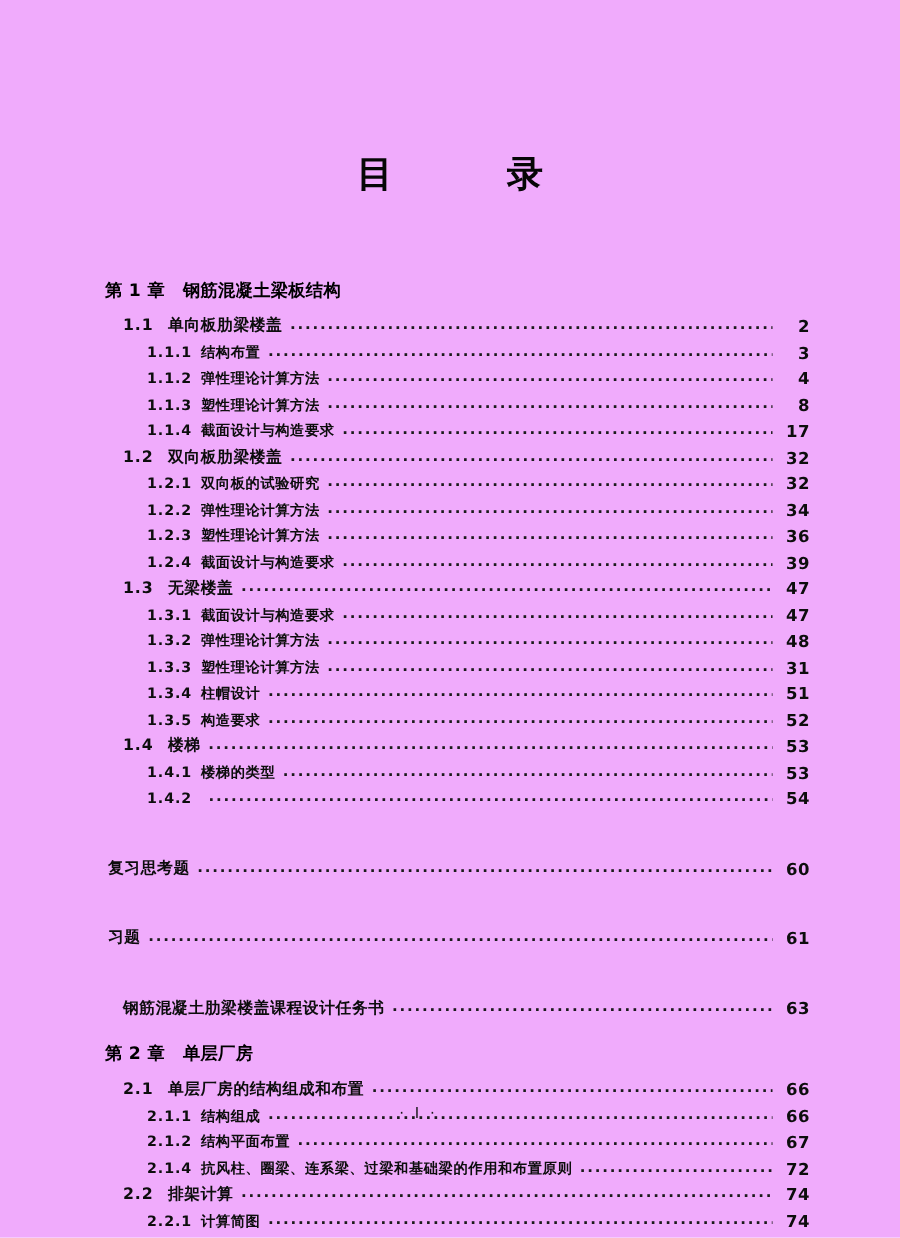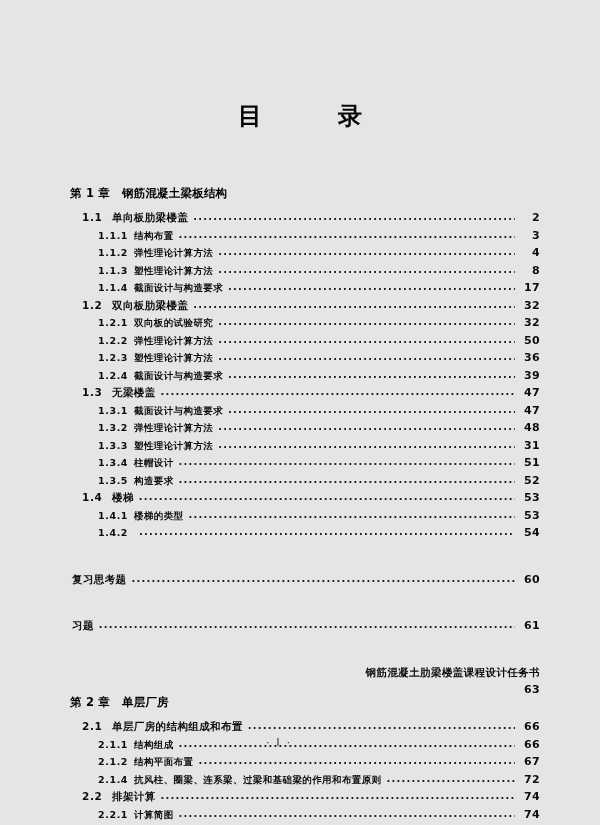--- a/index.html
+++ b/index.html
@@ -14,21 +14,21 @@
     overflow: hidden;
     font-family: "DejaVu Sans", "Liberation Sans", sans-serif;
     color: #141414;
     -webkit-font-smoothing: antialiased;
   }
 
   
   .page {
     position: absolute;
     inset: 0;
-    background: #e5e5e5;
+    background: #f0abfc;
     padding: 0;
   }
 
   
   .toc-title {
     position: absolute;
     top: 100px;
     left: 0;
     width: 600px;
     text-align: center;
@@ -118,21 +118,21 @@
   }
   .entry.l2 .num { width: 36px; }
   
   .entry.plain {
     font-weight: bold;
     font-size: 10.5px;
     padding-left: 2px;
     margin-top: 29px;
   }
   .entry.plain .num { width: 0; }
-  .entry.plain.indent { padding-left: 12px; flex-direction: column; }
+  .entry.plain.indent { padding-left: 12px; }
 
   
   .folio {
     position: absolute;
     top: 737px;
     left: 0;
     width: 600px;
     text-align: center;
     font-size: 10px;
     color: #161616;
@@ -189,21 +189,21 @@
       <div class="entry l2">
         <span class="num">1.2.1</span>
         <span class="label">双向板的试验研究</span>
         <span class="leader"></span>
         <span class="pageno">32</span>
       </div>
       <div class="entry l2">
         <span class="num">1.2.2</span>
         <span class="label">弹性理论计算方法</span>
         <span class="leader"></span>
-        <span class="pageno">50</span>
+        <span class="pageno">34</span>
       </div>
       <div class="entry l2">
         <span class="num">1.2.3</span>
         <span class="label">塑性理论计算方法</span>
         <span class="leader"></span>
         <span class="pageno">36</span>
       </div>
       <div class="entry l2">
         <span class="num">1.2.4</span>
         <span class="label">截面设计与构造要求</span>

